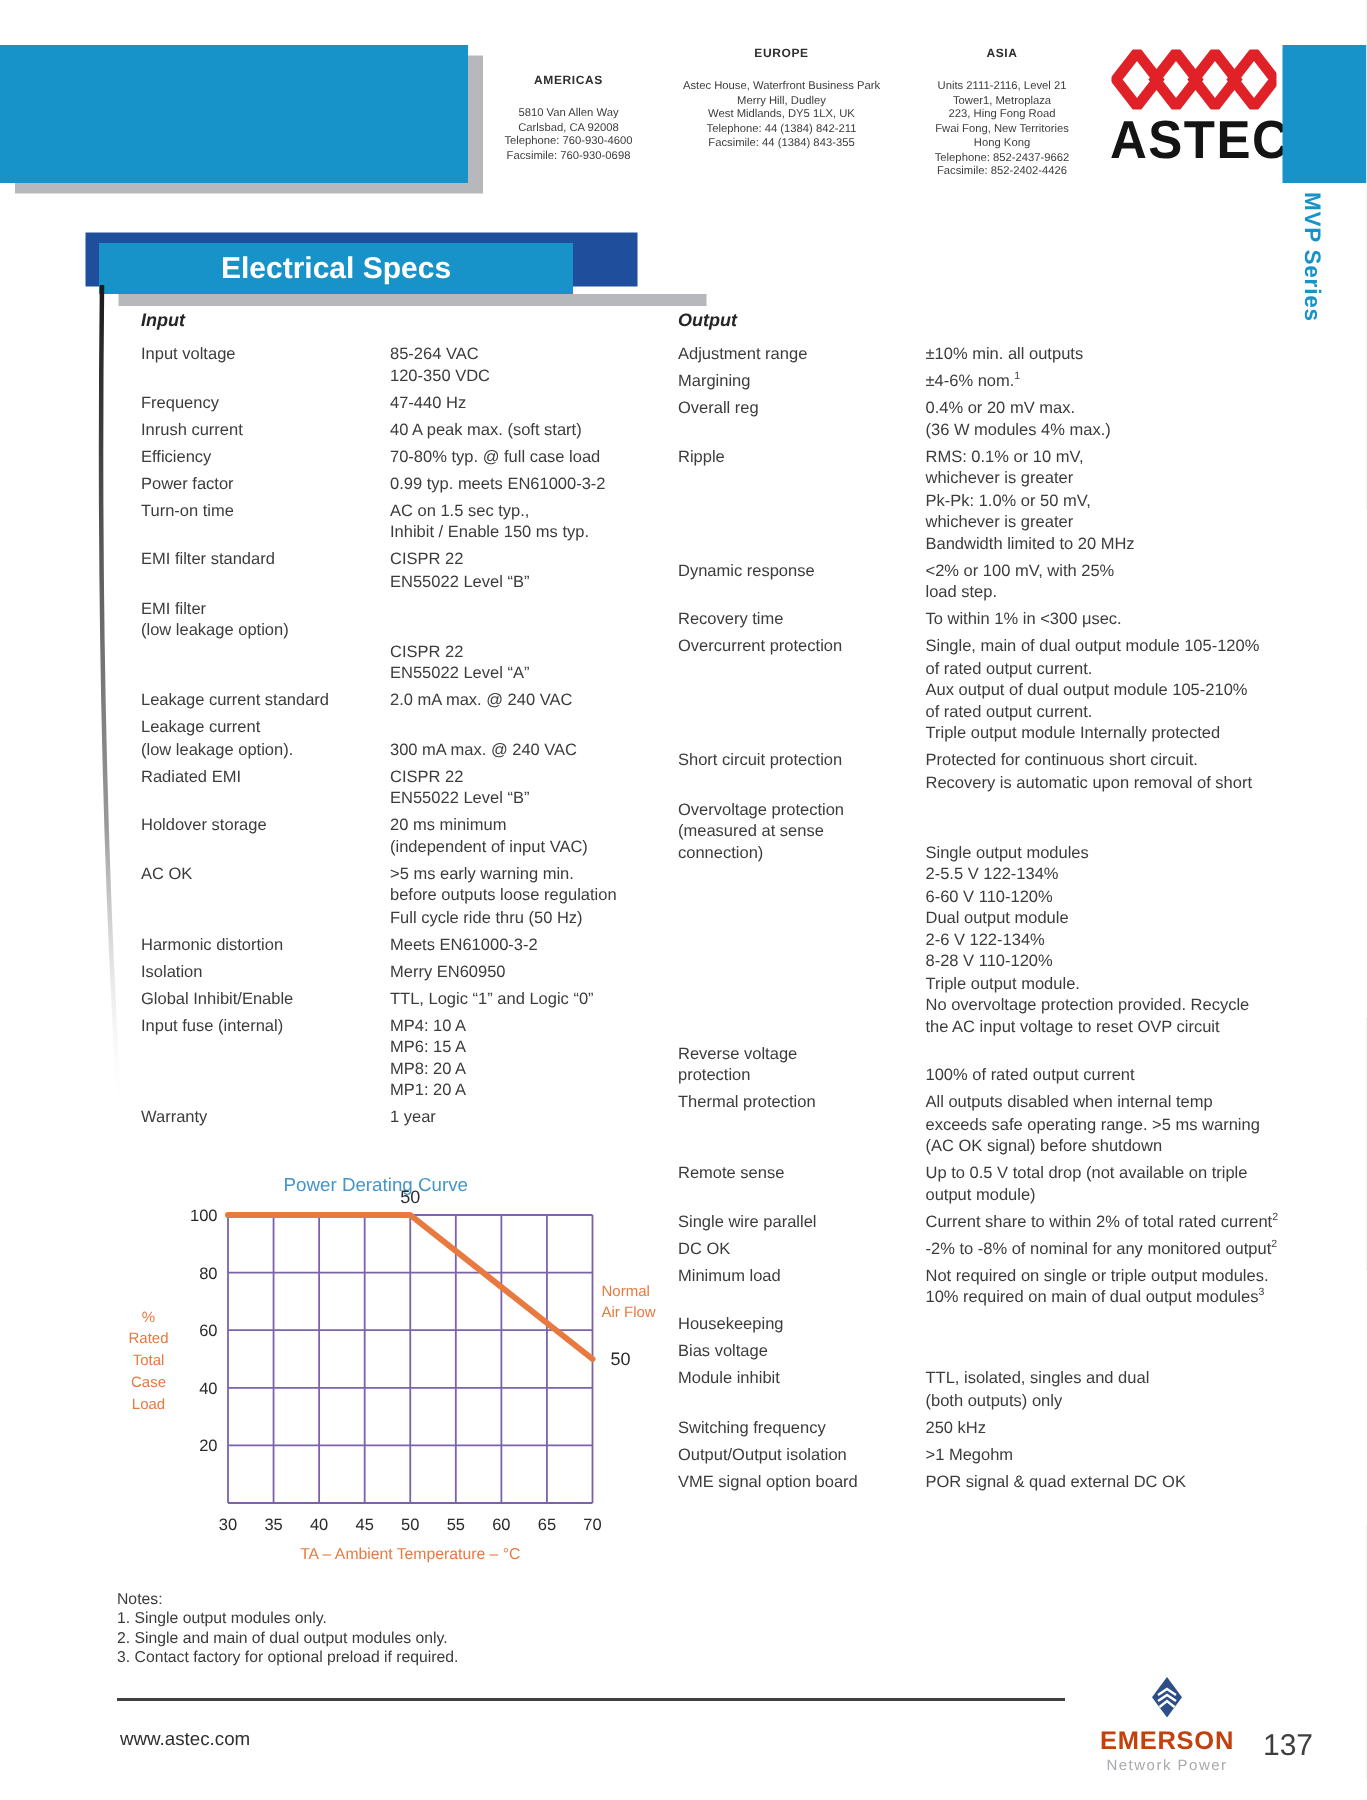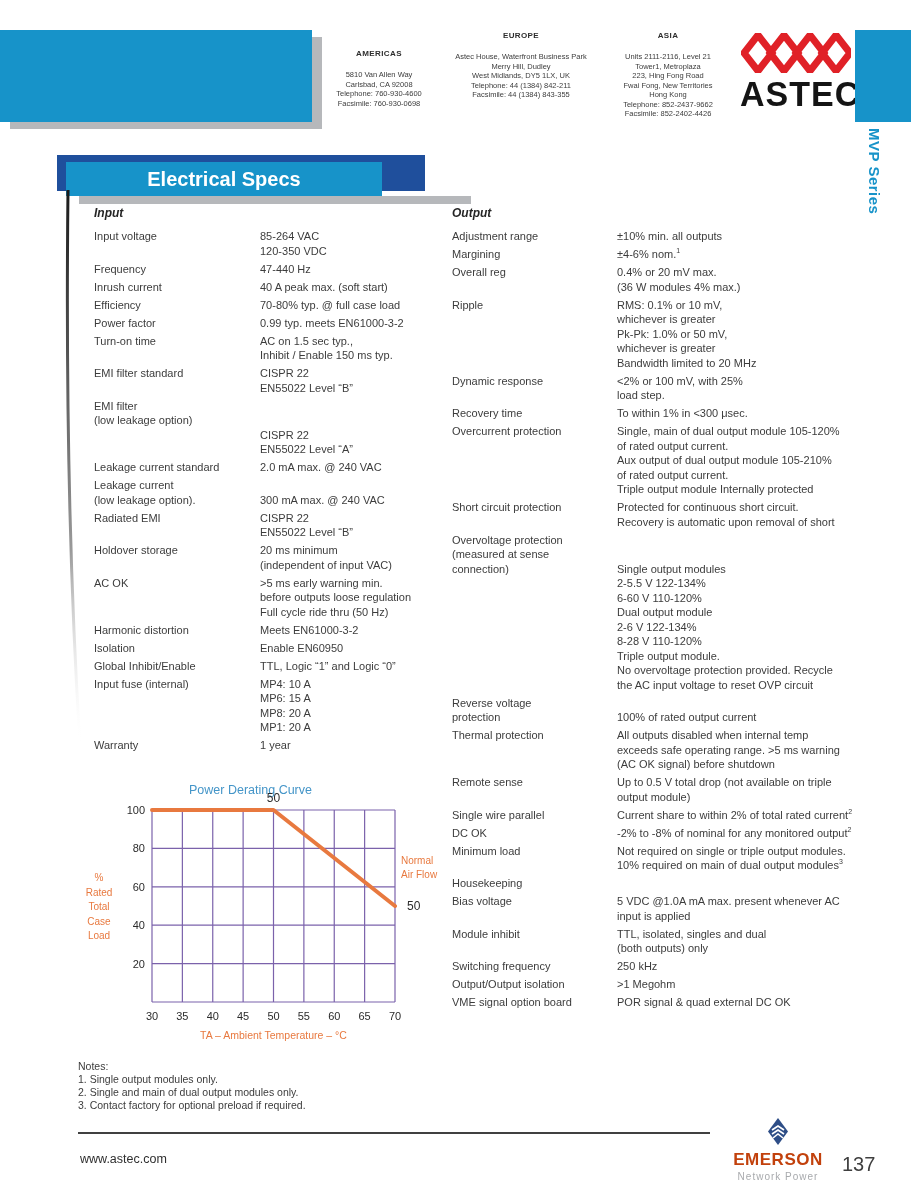--- a/index.html
+++ b/index.html
@@ -248,21 +248,21 @@
           </div>
           <div class="spec-value">
             <div class="line">Meets EN61000-3-2</div>
           </div>
         </div>
         <div class="spec-row">
           <div class="spec-label">
             <div class="line">Isolation</div>
           </div>
           <div class="spec-value">
-            <div class="line">Enable EN60950</div>
+            <div class="line">Merry EN60950</div>
           </div>
         </div>
         <div class="spec-row">
           <div class="spec-label">
             <div class="line">Global Inhibit/Enable</div>
           </div>
           <div class="spec-value">
             <div class="line">TTL, Logic “1” and Logic “0”</div>
           </div>
         </div>
@@ -439,24 +439,20 @@
         </div>
         <div class="spec-row">
           <div class="spec-label">
             <div class="line">Housekeeping</div>
           </div>
           <div class="spec-value"></div>
         </div>
         <div class="spec-row">
           <div class="spec-label">
             <div class="line">Bias voltage</div>
-          </div>
-          <div class="spec-value">
-            <div class="line">5 VDC @1.0A mA max. present whenever AC</div>
-            <div class="line">input is applied</div>
           </div>
         </div>
         <div class="spec-row">
           <div class="spec-label">
             <div class="line">Module inhibit</div>
           </div>
           <div class="spec-value">
             <div class="line">TTL, isolated, singles and dual</div>
             <div class="line">(both outputs) only</div>
           </div>

